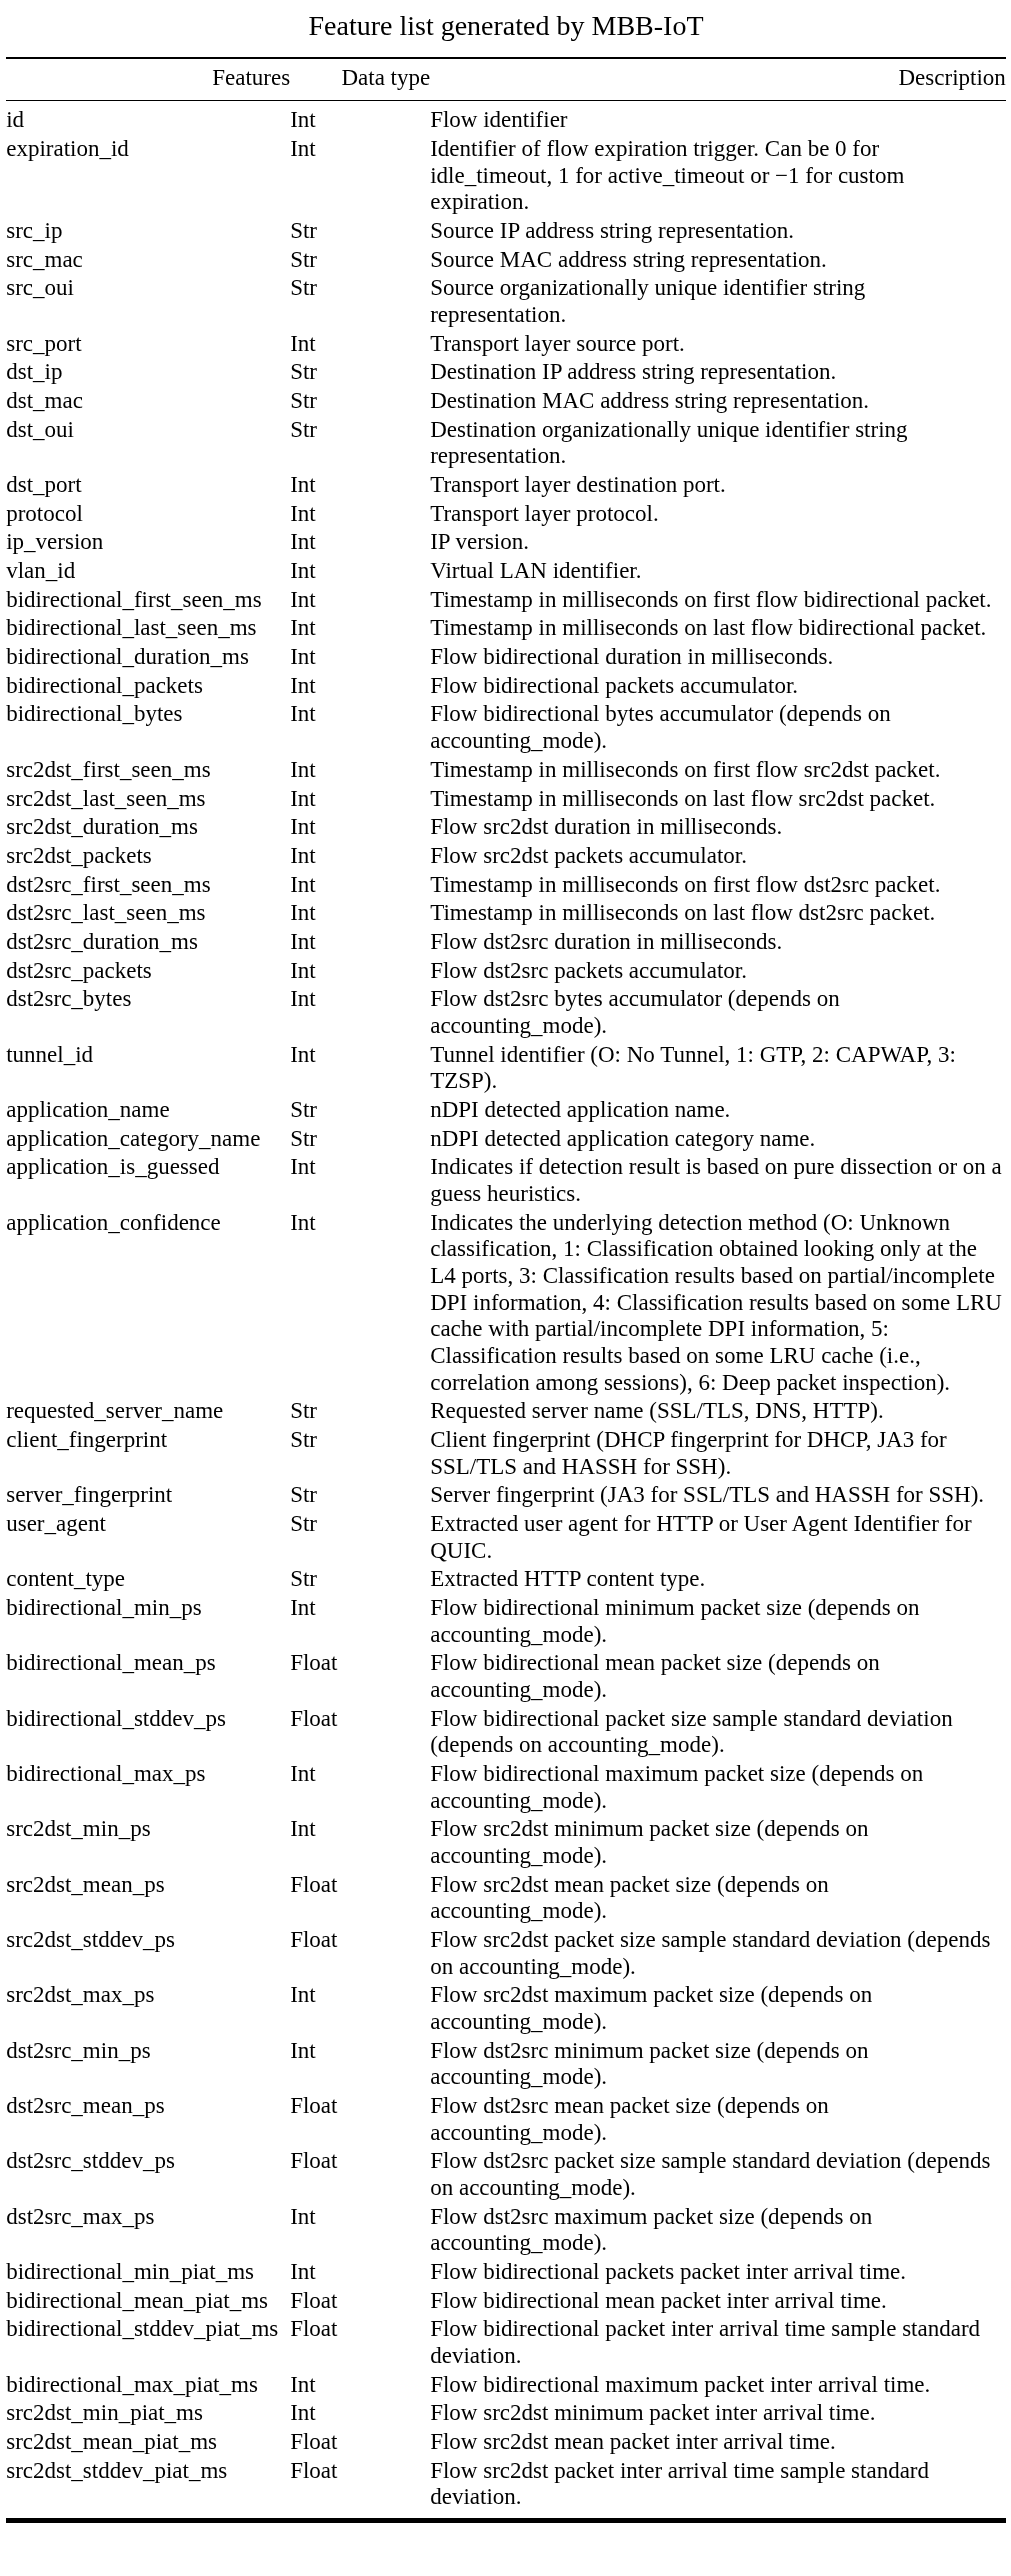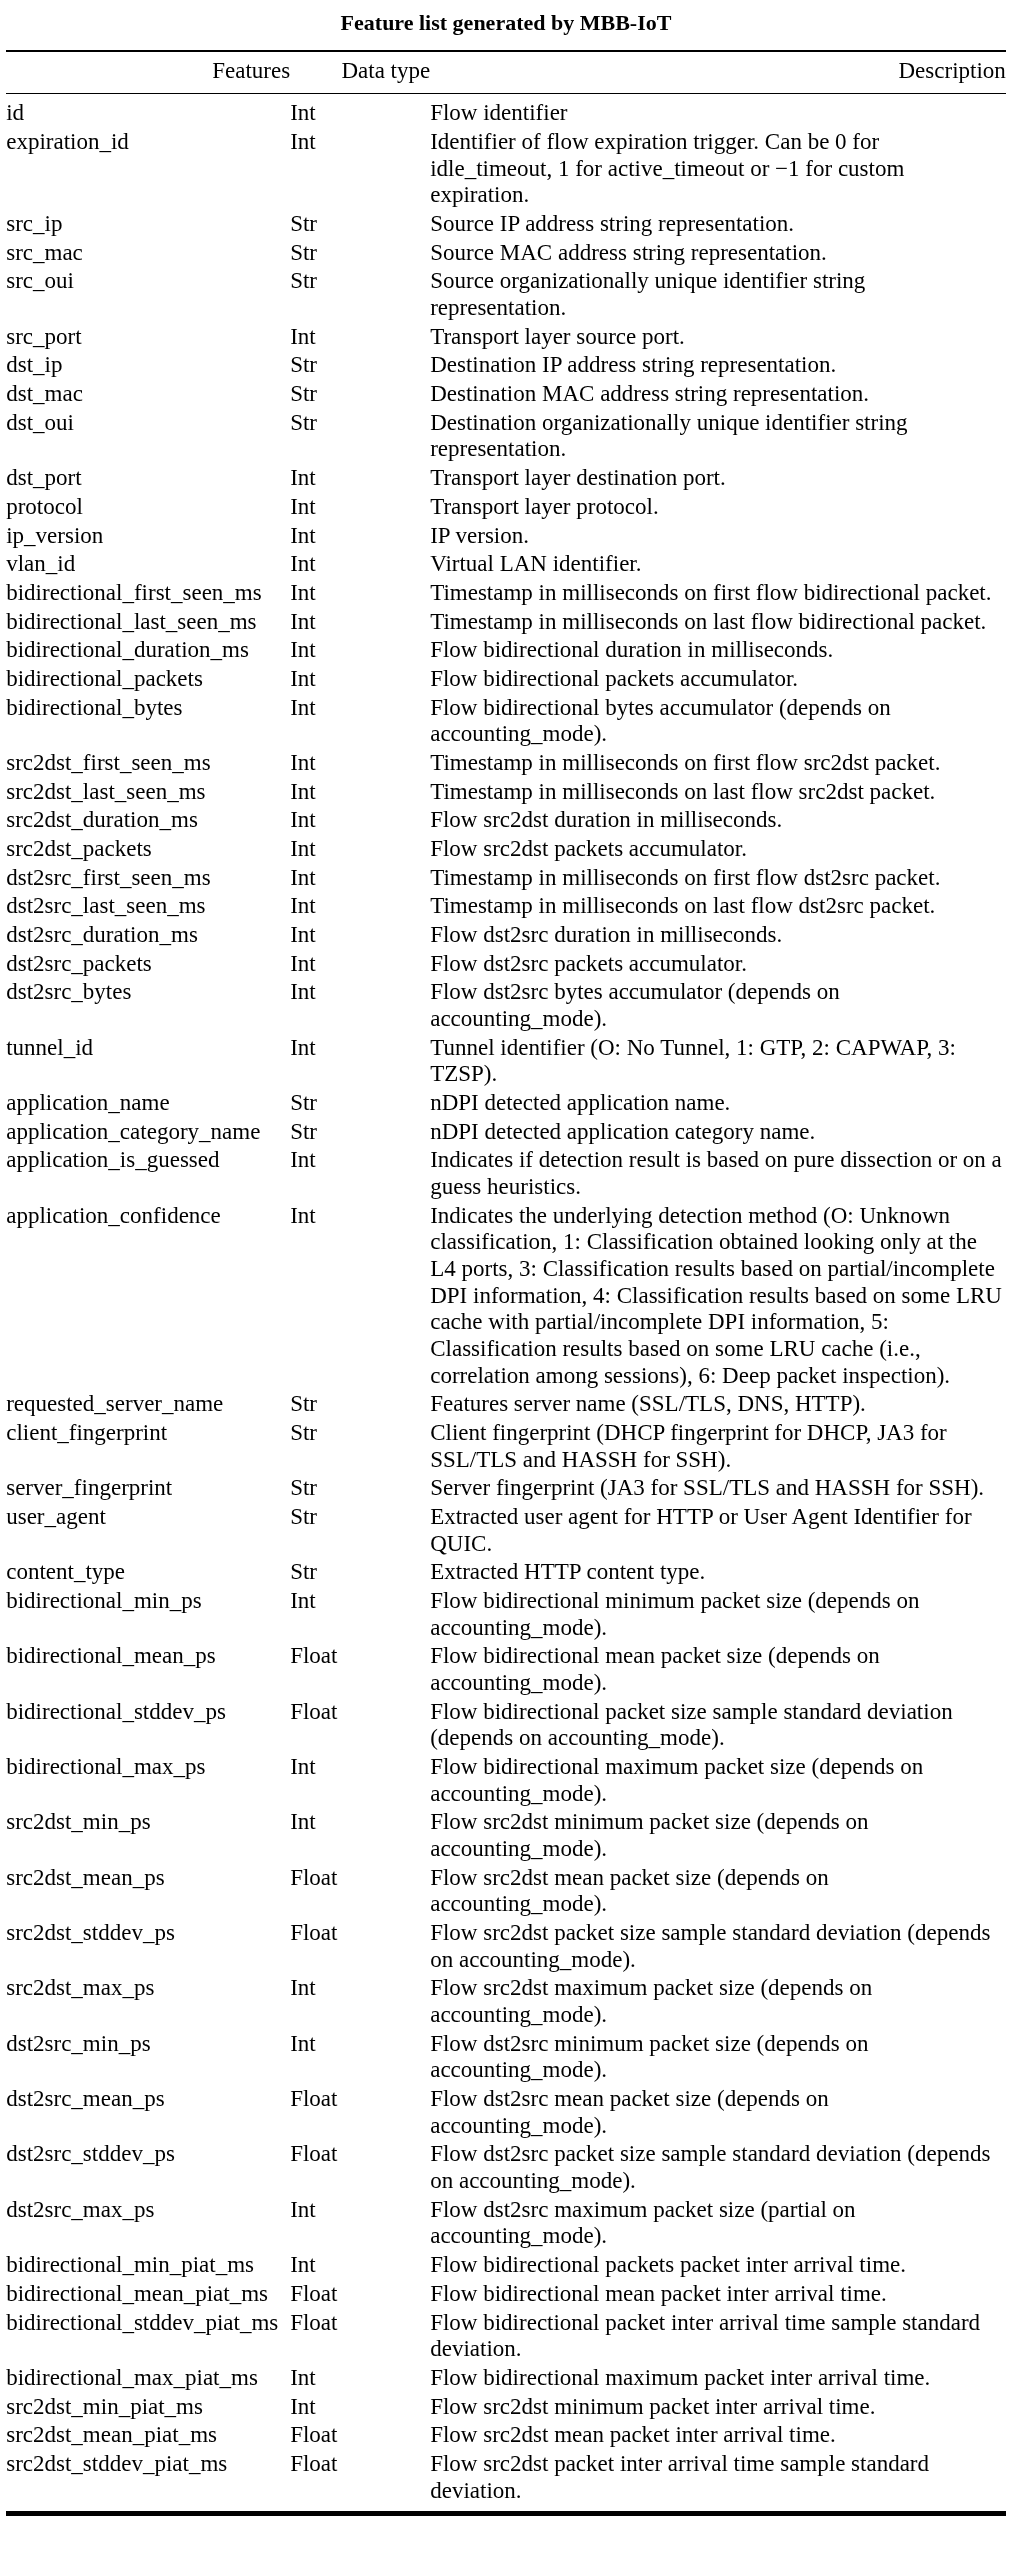--- a/index.html
+++ b/index.html
@@ -10,22 +10,22 @@
     line-height: 1.16;
     color: #000000;
   }
   .page {
     box-sizing: border-box;
     width: 1011px;
     padding: 4.1px 5.2px 0 6.2px;
   }
   .caption {
     text-align: center;
-    font-weight: 700;
-    font-size: 22px;
+    font-weight: 400;
+    font-size: 28px;
     padding: 6.2px 0 14.4px;
   }
   table.feature-table {
     width: 100%;
     border-collapse: collapse;
     border-top: 2.6px solid #000;
     border-bottom: 5.7px solid #000;
     table-layout: fixed;
   }
   thead th {
@@ -251,21 +251,21 @@
 
   <tr>
     <td class="c-feature">application_confidence</td>
     <td class="c-type">Int</td>
     <td class="c-desc">Indicates the underlying detection method (O: Unknown classification, 1: Classification obtained looking only at the L4 ports, 3: Classification results based on partial/incomplete DPI information, 4: Classification results based on some LRU cache with partial/incomplete DPI information, 5: Classification results based on some LRU cache (i.e., correlation among sessions), 6: Deep packet inspection).</td>
   </tr>
 
   <tr>
     <td class="c-feature">requested_server_name</td>
     <td class="c-type">Str</td>
-    <td class="c-desc">Features server name (SSL/TLS, DNS, HTTP).</td>
+    <td class="c-desc">Requested server name (SSL/TLS, DNS, HTTP).</td>
   </tr>
 
   <tr>
     <td class="c-feature">client_fingerprint</td>
     <td class="c-type">Str</td>
     <td class="c-desc">Client fingerprint (DHCP fingerprint for DHCP, JA3 for SSL/TLS and HASSH for SSH).</td>
   </tr>
 
   <tr>
     <td class="c-feature">server_fingerprint</td>
@@ -347,21 +347,21 @@
 
   <tr>
     <td class="c-feature">dst2src_stddev_ps</td>
     <td class="c-type">Float</td>
     <td class="c-desc">Flow dst2src packet size sample standard deviation (depends on accounting_mode).</td>
   </tr>
 
   <tr>
     <td class="c-feature">dst2src_max_ps</td>
     <td class="c-type">Int</td>
-    <td class="c-desc">Flow dst2src maximum packet size (partial on accounting_mode).</td>
+    <td class="c-desc">Flow dst2src maximum packet size (depends on accounting_mode).</td>
   </tr>
 
   <tr>
     <td class="c-feature">bidirectional_min_piat_ms</td>
     <td class="c-type">Int</td>
     <td class="c-desc">Flow bidirectional packets packet inter arrival time.</td>
   </tr>
 
   <tr>
     <td class="c-feature">bidirectional_mean_piat_ms</td>

